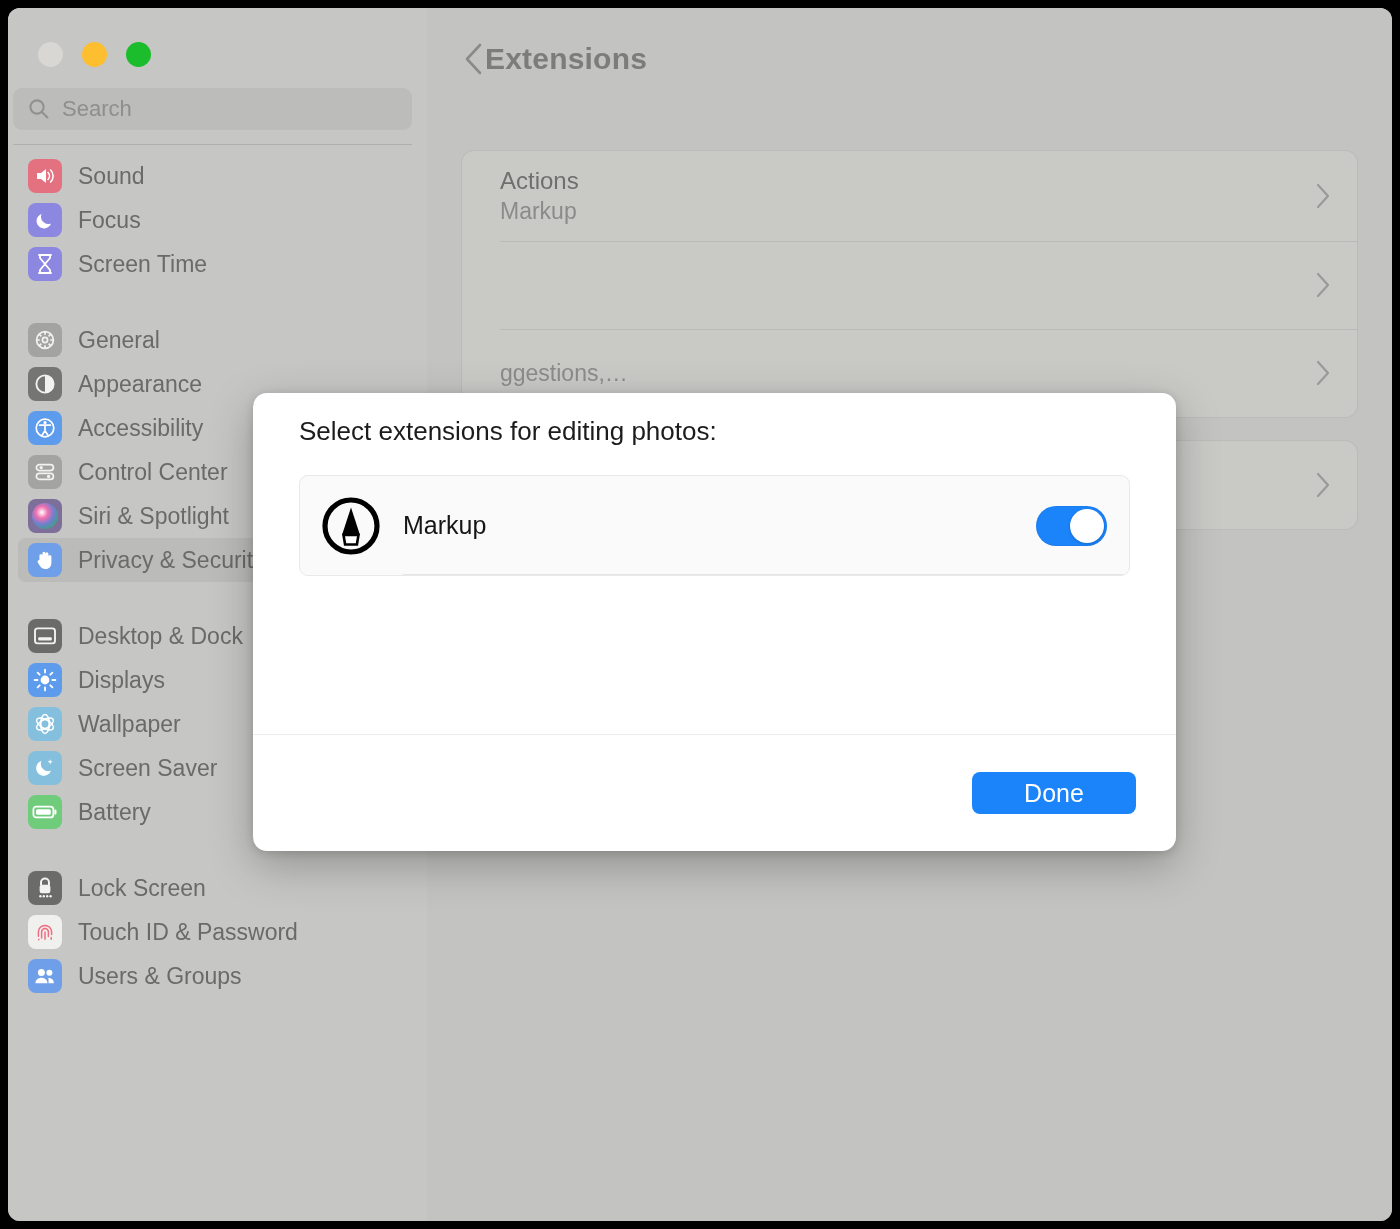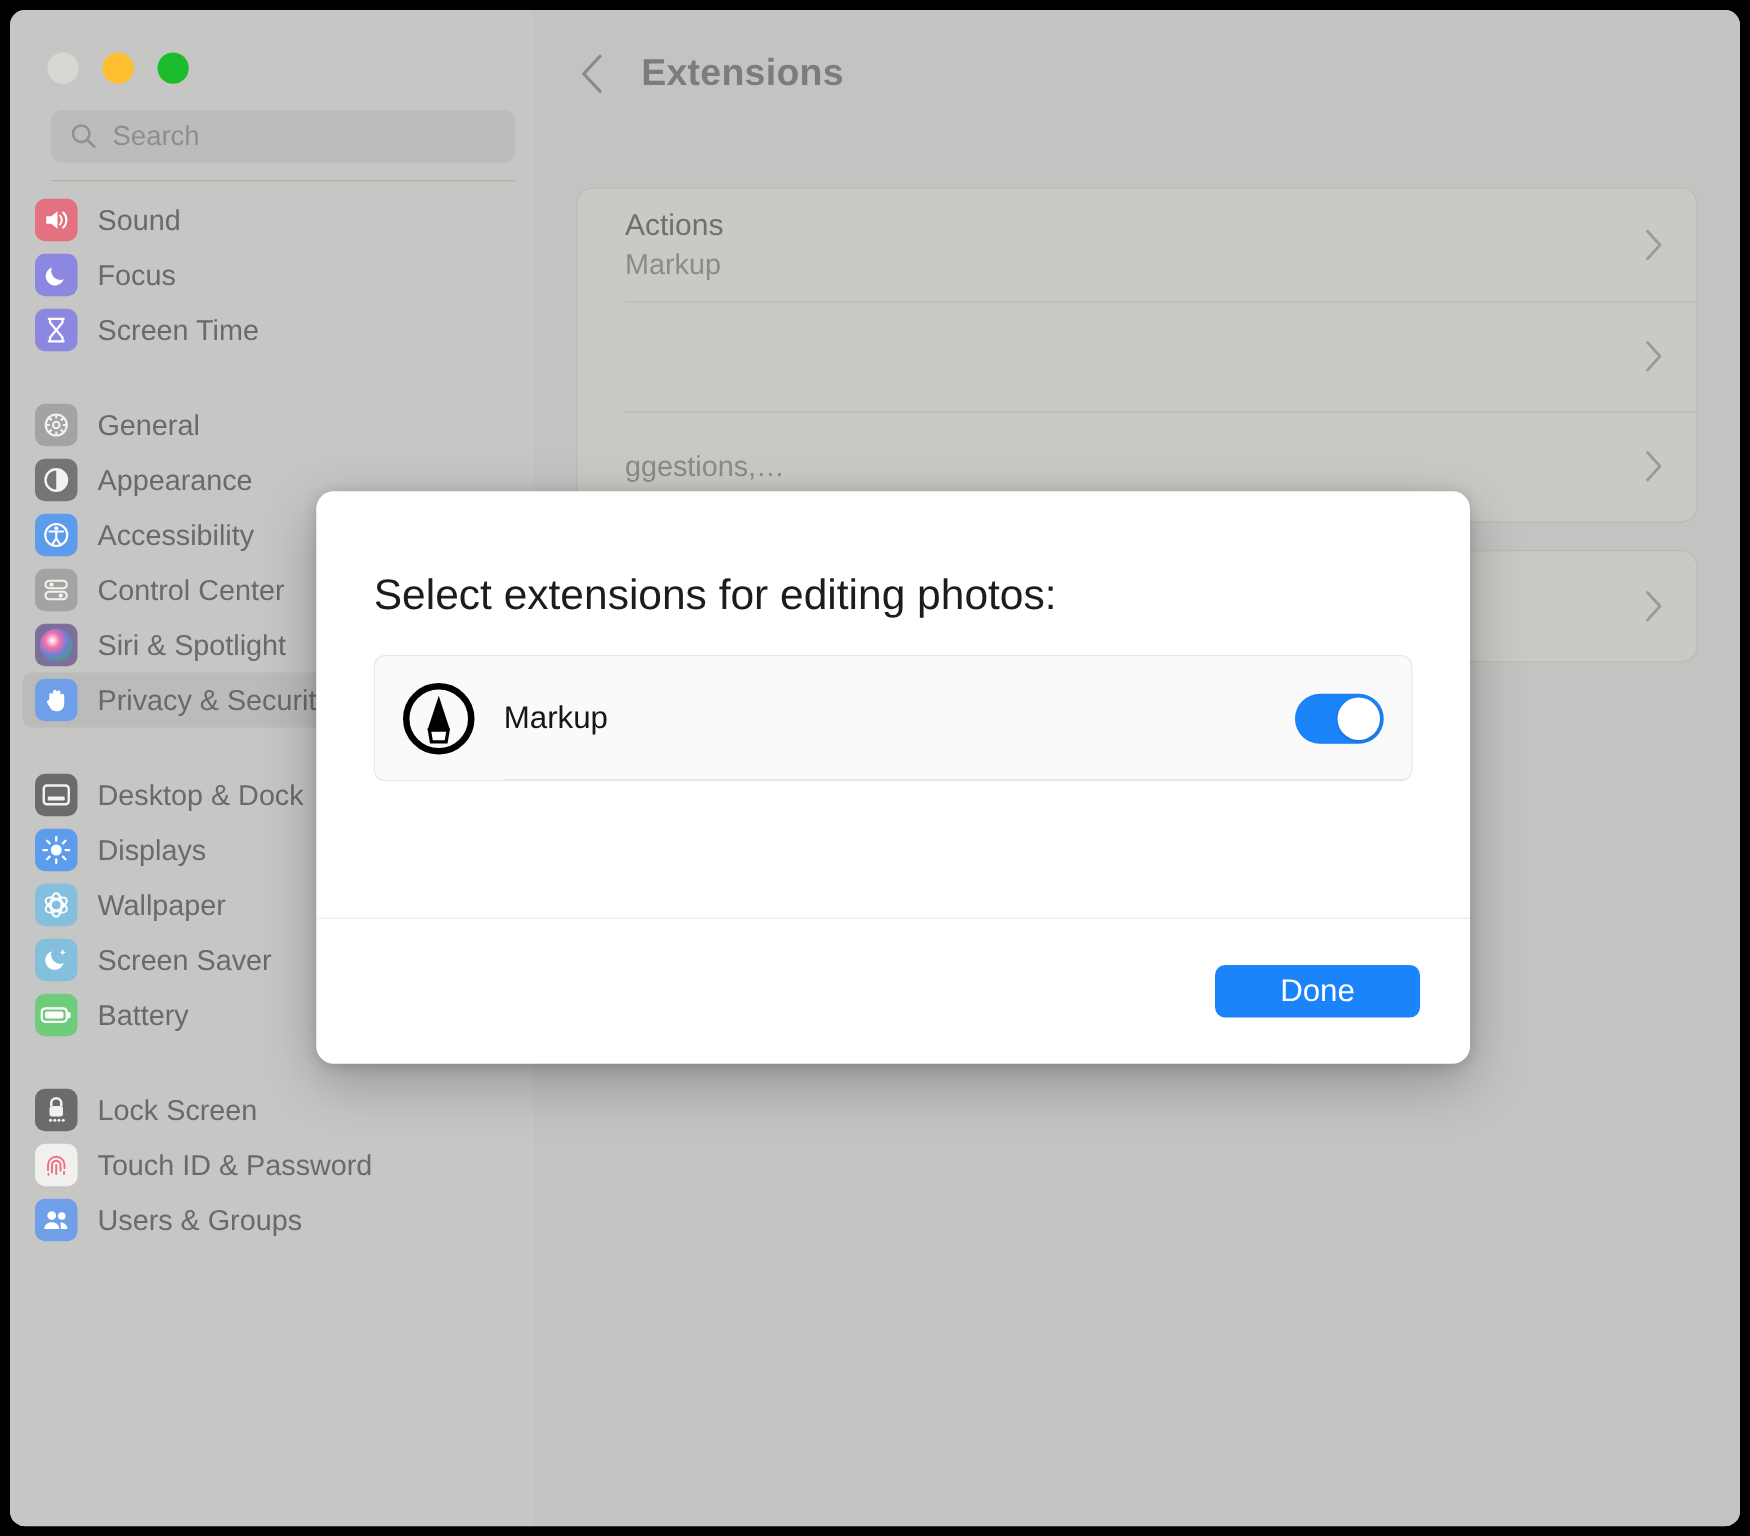--- a/index.html
+++ b/index.html
@@ -38,21 +38,21 @@
     gap: 19px;
     padding: 34px 0 0 30px;
     height: 68px;
     align-items: flex-start;
   }
   .light { width: 25px; height: 25px; border-radius: 50%; }
   .light.red    { background: #d9d7d4; }
   .light.yellow { background: #fdbe2f; }
   .light.green  { background: #1bbd2c; }
 
-  .search-wrap { padding: 12px 15px 0 5px; margin-left: 28px; }
+  .search-wrap { padding: 12px 15px 0 5px; }
   .search {
     height: 42px;
     border-radius: 9px;
     background: rgba(180,180,178,0.55);
     display: flex;
     align-items: center;
     gap: 11px;
     padding: 0 14px;
   }
   .search svg { opacity: .55; }
@@ -96,21 +96,20 @@
   
   .detail {
     flex: 1 1 auto;
     position: relative;
     background: #c3c3c1;
     padding: 0;
   }
   .detail-header {
     display: flex;
     align-items: center;
-    gap: 28px;
     padding: 26px 0 0 36px;
     height: 76px;
   }
   .back-chevron { width: 22px; height: 34px; }
   .detail-title {
     font-size: 30px;
     font-weight: 600;
     color: #7c7c7a;
     letter-spacing: .2px;
   }
@@ -163,23 +162,23 @@
     left: 245px; top: 385px;
     width: 923px; height: 458px;
     background: #ffffff;
     border-radius: 14px;
     box-shadow: 0 14px 44px rgba(0,0,0,0.26), 0 2px 10px rgba(0,0,0,0.14);
     pointer-events: auto;
     display: flex;
     flex-direction: column;
   }
   .modal-prompt {
-    font-size: 34px;
+    font-size: 26px;
     color: #1c1c1c;
-    padding: 64px 0 0 46px;
+    padding: 23px 0 0 46px;
   }
   .ext-list {
     margin: 28px 46px 0 46px;
     background: #fafafa;
     border: 1px solid #e9e9e9;
     border-radius: 9px;
     overflow: hidden;
   }
   .ext-row {
     display: flex;

